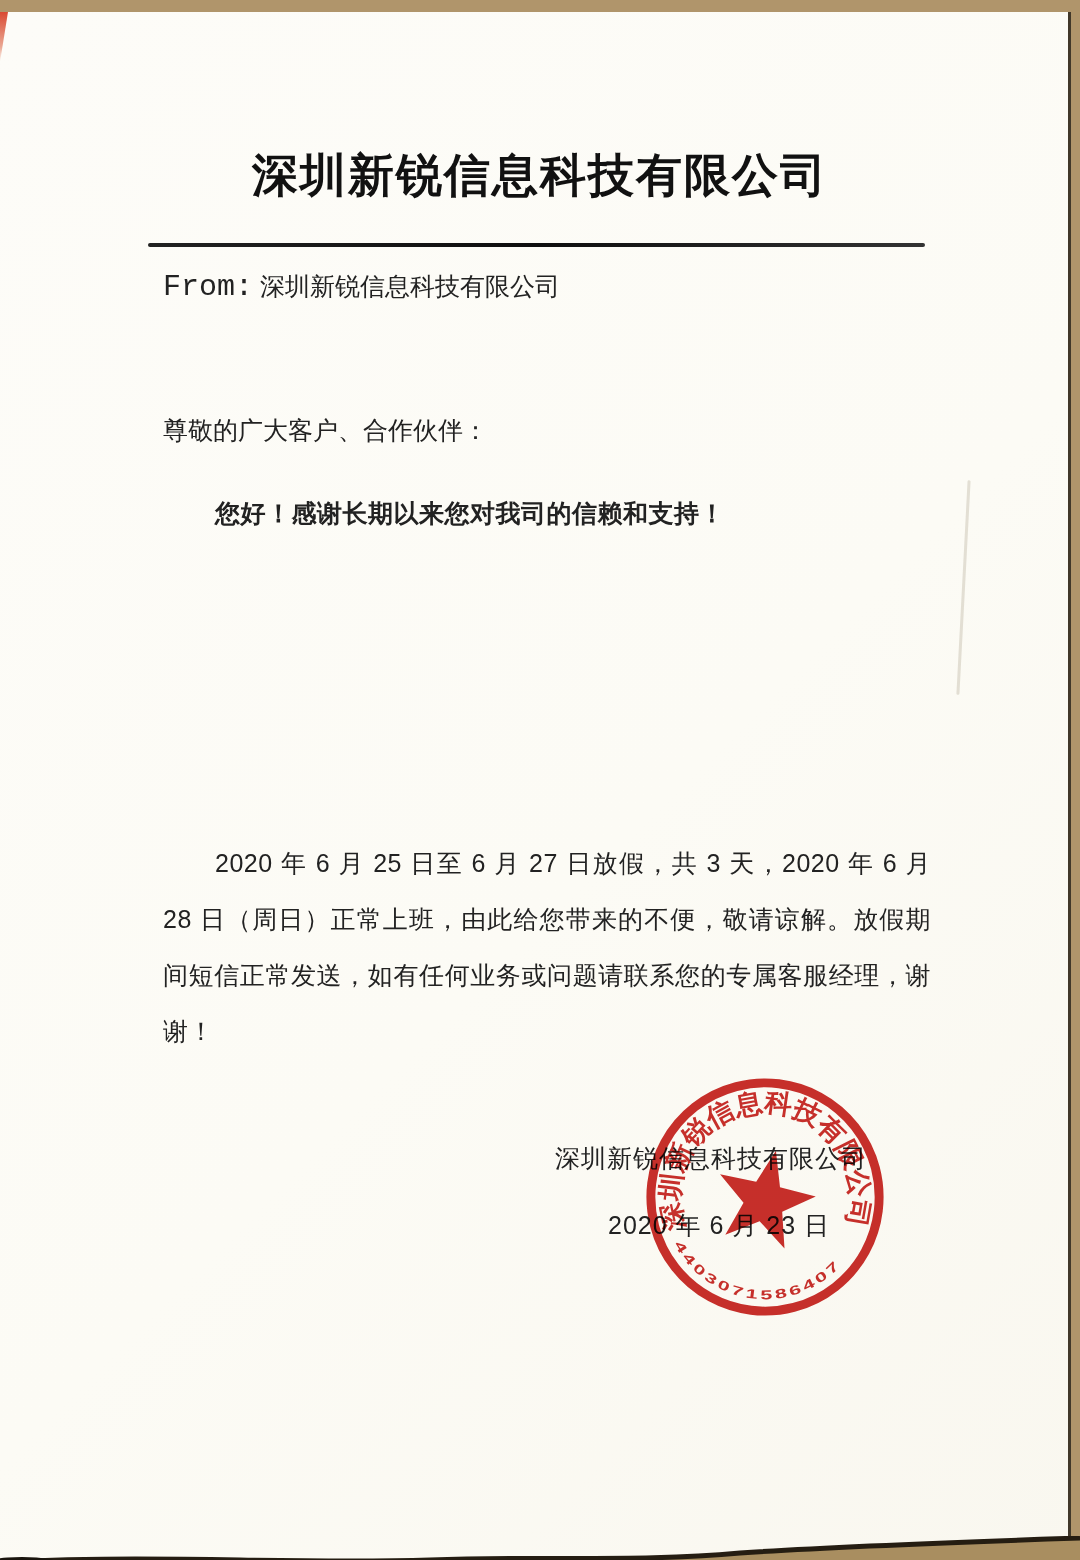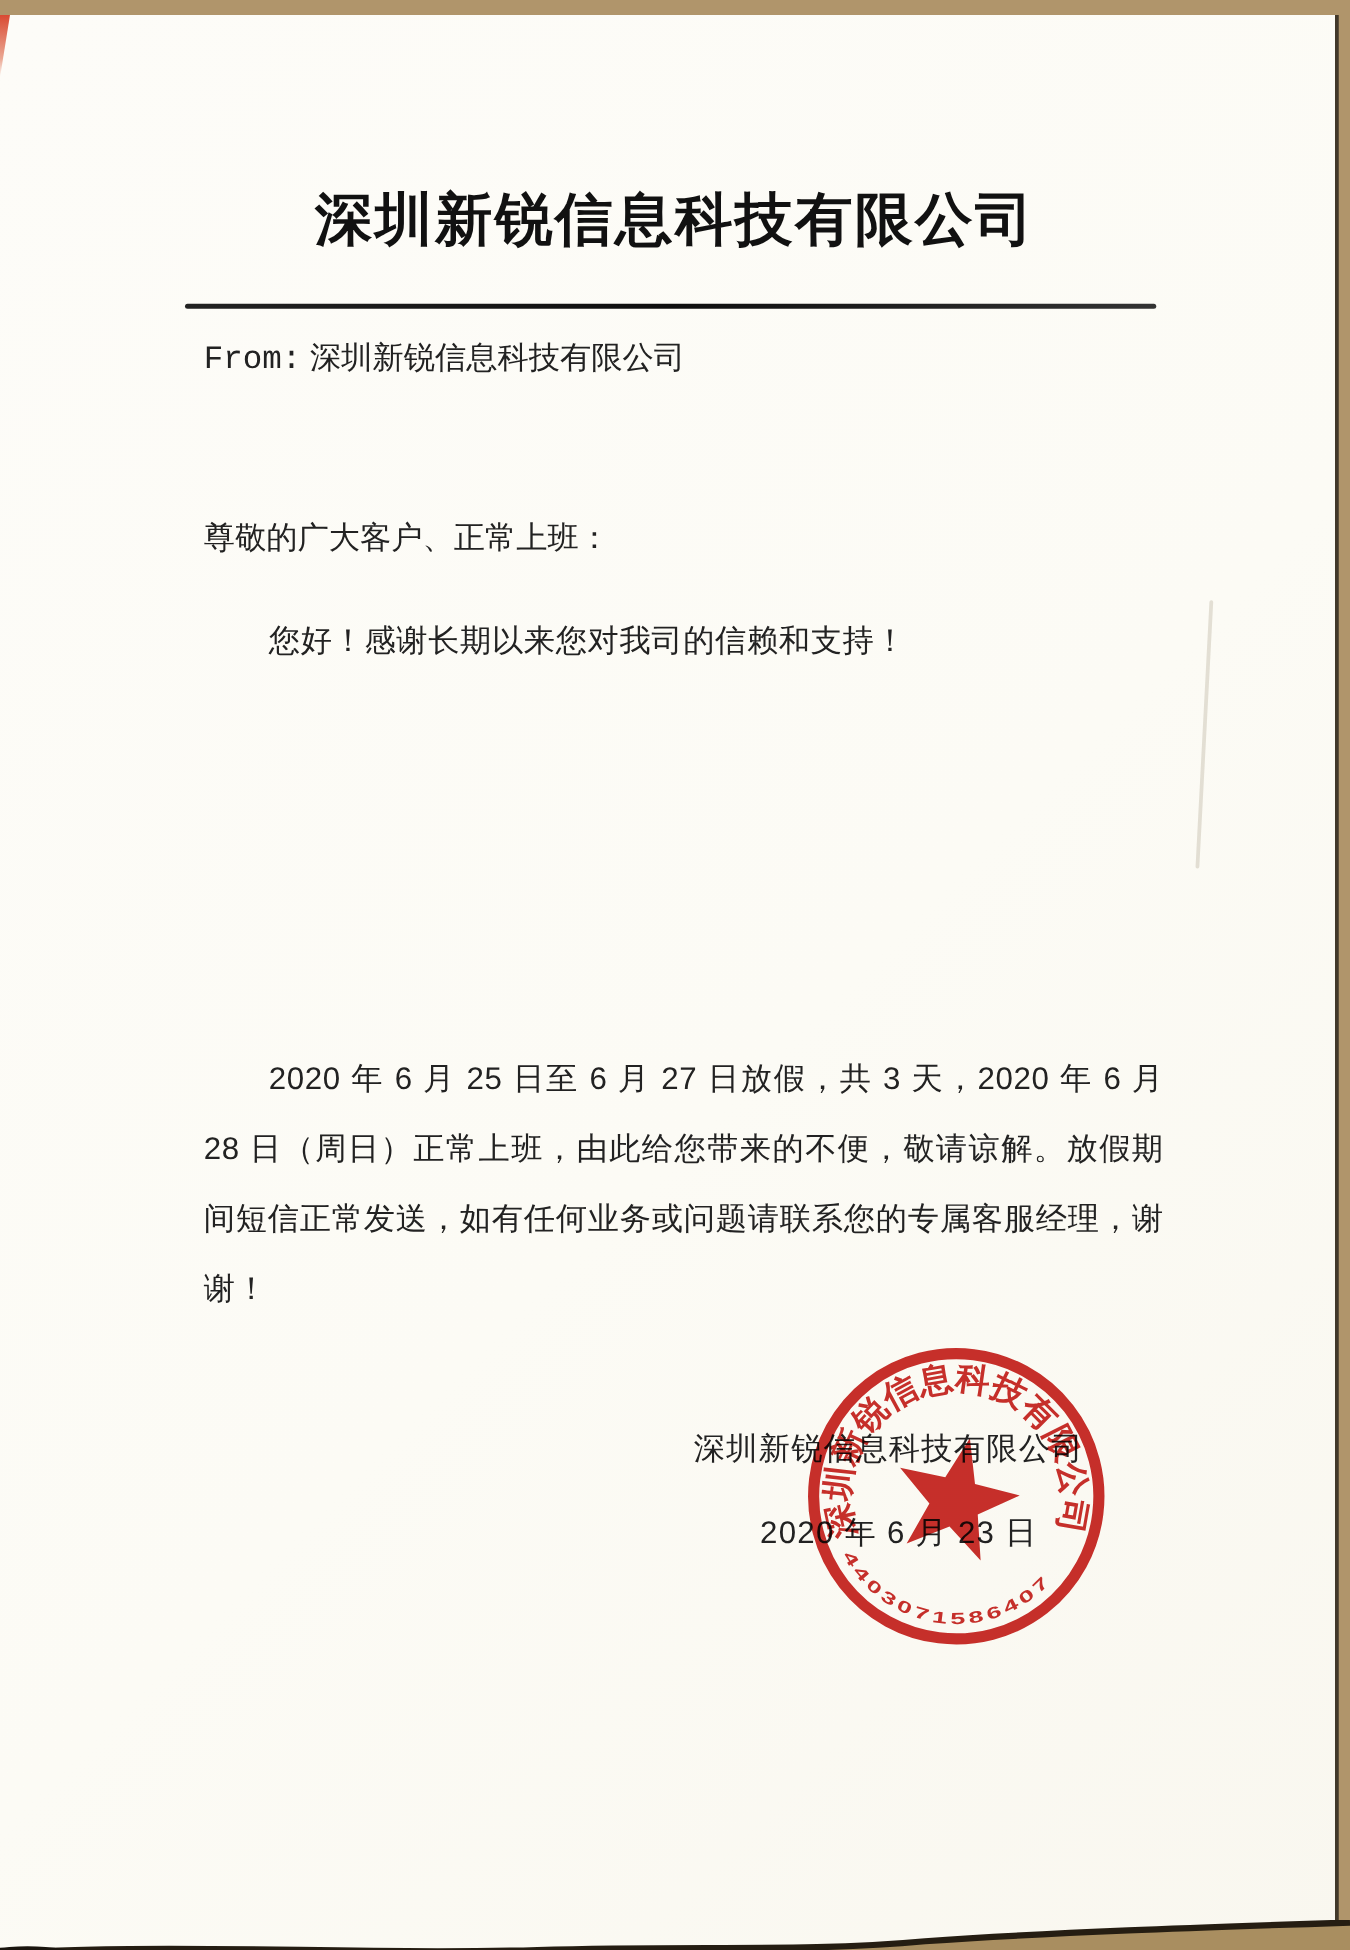--- a/index.html
+++ b/index.html
@@ -30,31 +30,31 @@
   .title{
     position:absolute;left:0;top:133px;width:100%;
     text-align:center;font-size:46px;font-weight:700;letter-spacing:2px;color:#111;
   }
   .rule{
     position:absolute;left:148px;top:231px;width:777px;height:4px;
     background:linear-gradient(90deg,#222 0%,#0e0e0e 50%,#333 100%);
     border-radius:2px;
   }
   .line{position:absolute;left:163px;font-size:25px;line-height:56px;white-space:nowrap;color:#222;}
-  .mono{font-family:"Liberation Mono", monospace;font-size:26px;}
+  .mono{font-family:"Liberation Mono", monospace;font-size:30px;}
   .from-line{top:246px;}
   .date-line{top:300px;}
   .salutation{top:390px;}
   .para{
     position:absolute;left:163px;width:768px;
     font-size:25px;line-height:56px;text-align:justify;color:#222;
     letter-spacing:0.5px;
   }
   .indent{text-indent:52px;}
-  .p1{top:448px;}
+  .p1{top:448px;font-weight:bold;}
   .p2{top:510px;}
   .p3{top:680px;}
   .p4{top:798px;}
   .hotline{top:972px;padding-left:52px;}
   .sig-company{position:absolute;left:555px;top:1130px;font-size:25px;letter-spacing:1px;color:#222;white-space:nowrap;}
   .sig-date{position:absolute;left:608px;top:1197px;font-size:25px;letter-spacing:1px;color:#222;white-space:nowrap;}
   .seal{
     position:absolute;left:636px;top:1056px;width:258px;height:258px;
     transform:rotate(7deg);
     mix-blend-mode:multiply;opacity:0.93;
@@ -68,21 +68,21 @@
 
   <div class="title">深圳新锐信息科技有限公司</div>
   <div class="rule"></div>
 
   <div class="line from-line">
     <span class="mono">From:</span>
     <span>深圳新锐信息科技有限公司</span>
   </div>
 
 
-  <div class="line salutation">尊敬的广大客户、正常上班：</div>
+  <div class="line salutation">尊敬的广大客户、合作伙伴：</div>
 
   <p class="para indent p1">您好！感谢长期以来您对我司的信赖和支持！</p>
   <p class="para indent p4">2020 年 6 月 25 日至 6 月 27 日放假，共 3 天，2020 年 6 月 28 日（周日）正常上班，由此给您带来的不便，敬请谅解。放假期间短信正常发送，如有任何业务或问题请联系您的专属客服经理，谢谢！</p>
 
 
   <div class="sig-company">深圳新锐信息科技有限公司</div>
   <div class="sig-date">2020 年 6 月 23 日</div>
 
   <svg class="seal" viewBox="0 0 260 260" xmlns="http://www.w3.org/2000/svg">
     <circle cx="130" cy="130" r="115" fill="none" stroke-width="9" stroke="#c5201c"></circle>

